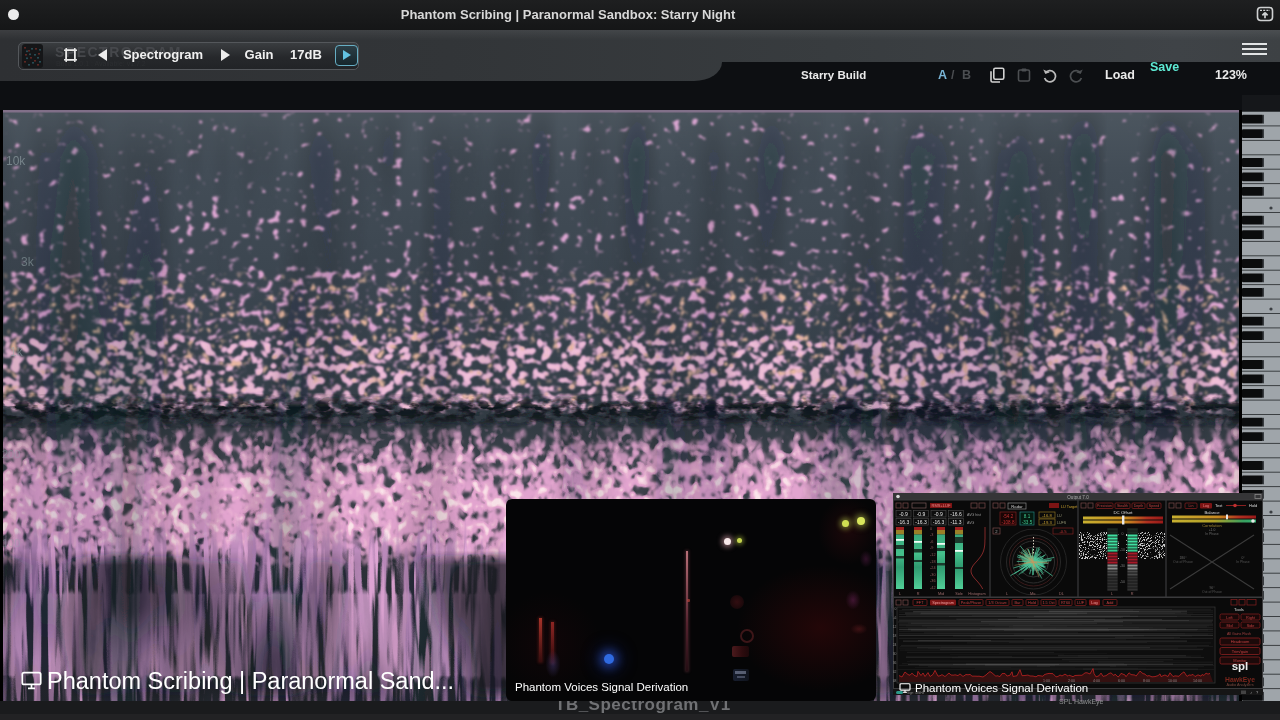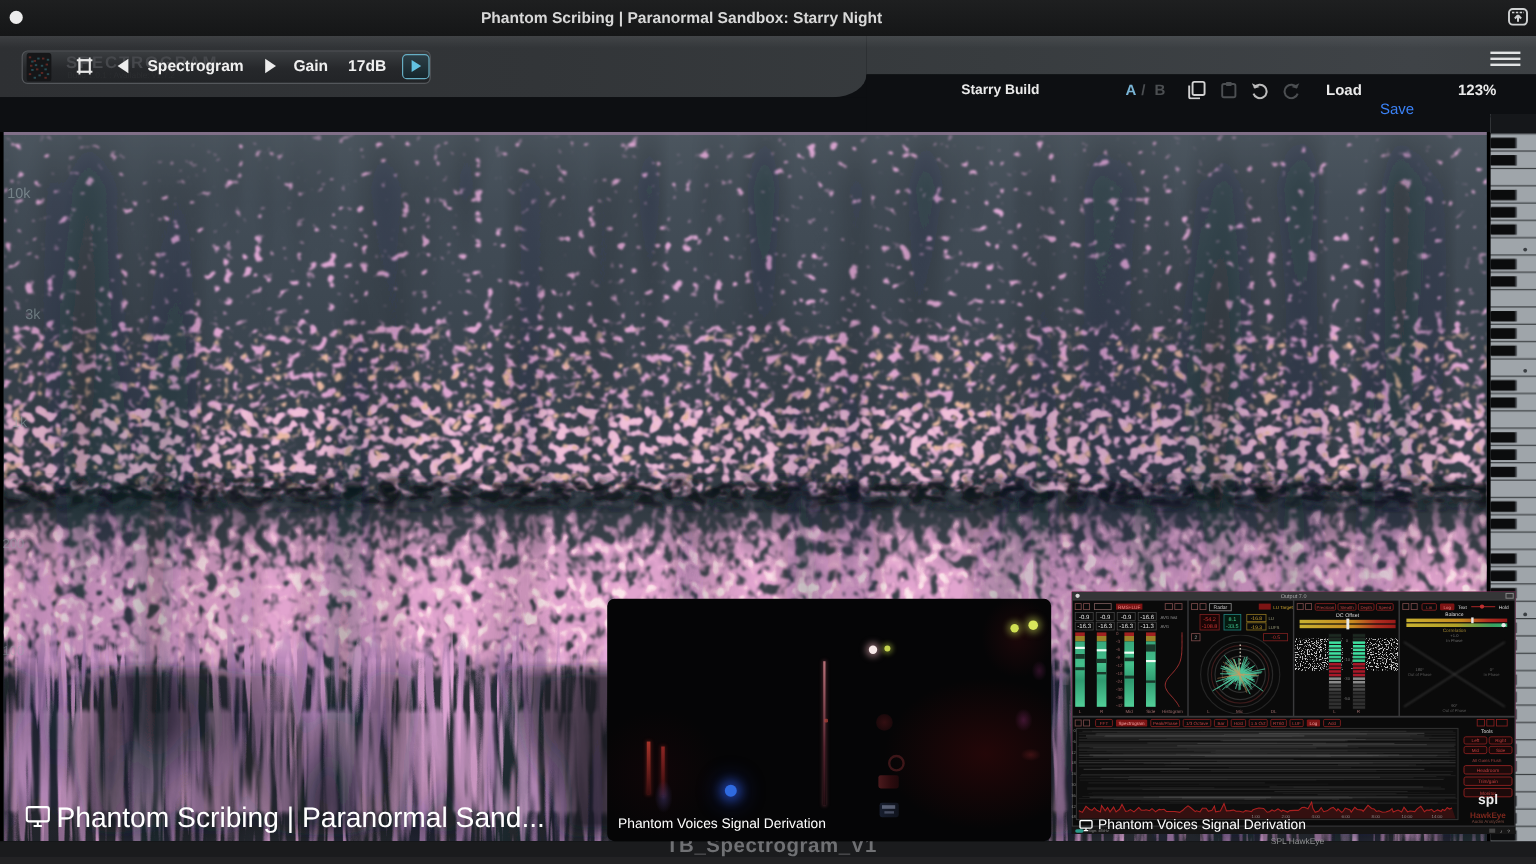--- a/index.html
+++ b/index.html
@@ -96,21 +96,21 @@
 <svg class="abs" style="left:1042px;top:67px;" width="16" height="16" viewBox="0 0 16 16">
   <path d="M3.2 6.2 a5.6 5.6 0 1 1 -0.6 4.8" fill="none" stroke="#bcbcbc" stroke-width="1.7"></path>
   <path d="M1.2 2.4 L3.4 6.8 L7.8 5.4 Z" fill="#bcbcbc"></path>
 </svg>
 
 <svg class="abs" style="left:1068px;top:67px;" width="16" height="16" viewBox="0 0 16 16">
   <path d="M12.8 6.2 a5.6 5.6 0 1 0 0.6 4.8" fill="none" stroke="#4c4f52" stroke-width="1.7"></path>
   <path d="M14.8 2.4 L12.6 6.8 L8.2 5.4 Z" fill="#4c4f52"></path>
 </svg>
 <div class="abs" style="left:1105px;top:68px;color:#eaeaea;font-size:12.5px;font-weight:bold;">Load</div>
-<div class="abs" style="left:1150px;top:84px;color:#3b82f6;font-size:12.5px;font-weight:normal;">Save</div>
+<div class="abs" style="left:1150px;top:60px;color:#5eead4;font-size:12.5px;font-weight:bold;">Save</div>
 <div class="abs" style="left:1215px;top:68px;color:#eaeaea;font-size:12.5px;font-weight:bold;">123%</div>
 
 <div id="spec" class="abs" style="left:3px;top:110px;width:1236px;height:591px;background:#303a43;"><svg width="1236" height="591">
 <defs>
   <linearGradient id="edge" x1="0" y1="0" x2="0" y2="1">
     <stop offset="0" stop-color="#fff" stop-opacity="0"></stop>
     <stop offset="0.10" stop-color="#fff" stop-opacity="1"></stop>
     <stop offset="0.90" stop-color="#fff" stop-opacity="1"></stop>
     <stop offset="1" stop-color="#fff" stop-opacity="0"></stop>
   </linearGradient>

